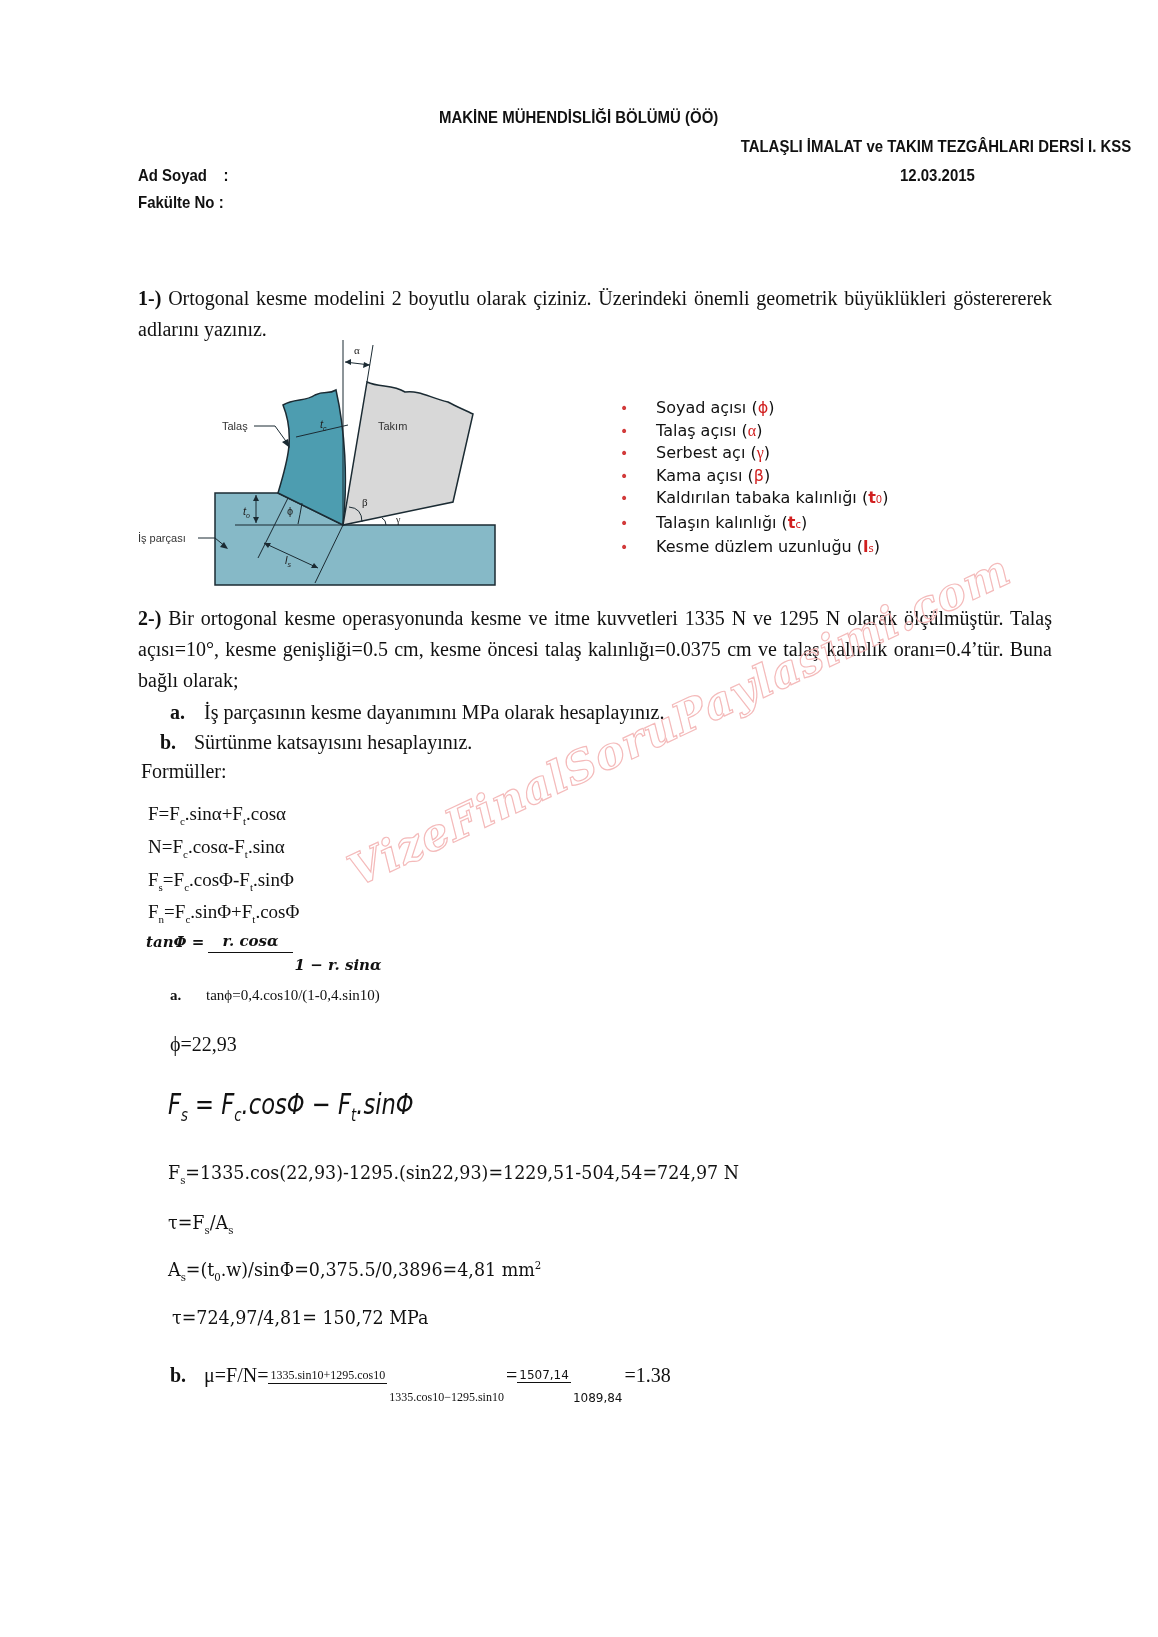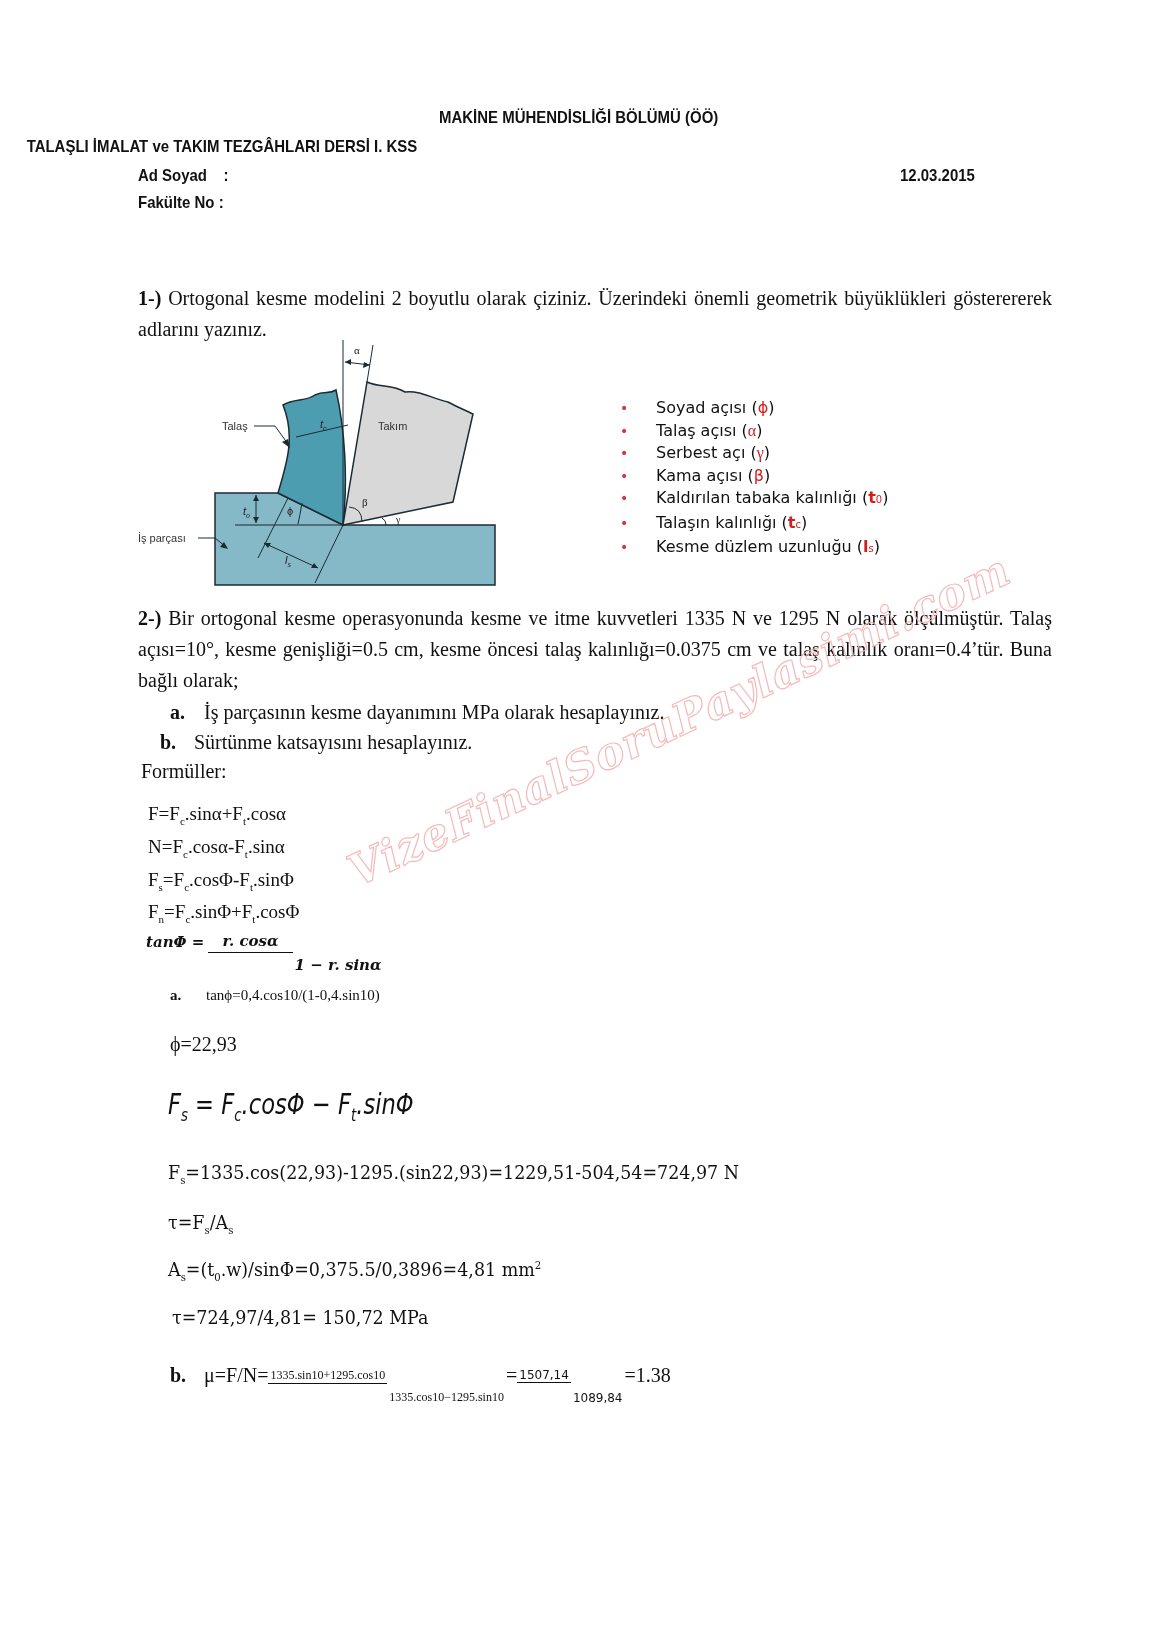--- a/index.html
+++ b/index.html
@@ -24,21 +24,21 @@
   .frac .num { border-bottom:1.5px solid #111; padding:0 2px; }
   .frac .den { padding:0 2px;margin-top:44px; }
   .wm { font-family:"DejaVu Serif", serif; font-weight:bold; font-style:italic; font-size:44px; color:transparent; -webkit-text-stroke:1.2px #f3b3b3; transform:rotate(-25deg); transform-origin:left top; white-space:nowrap; letter-spacing:1px; opacity:0.9; }
 </style>
 </head>
 <body>
 
 <div class="abs hdr hdr-c" style="left:0; width:1158px; top:108px; text-align:center; transform:none;">
   <span style="display:inline-block; transform:scaleX(0.88);">MAKİNE MÜHENDİSLİĞİ BÖLÜMÜ (ÖÖ)</span>
 </div>
-<div class="abs hdr" style="left:0; width:1158px; top:137px; text-align:left; transform:none;">
+<div class="abs hdr" style="left:0; width:1158px; top:137px; text-align:right; transform:none;">
   <span style="display:inline-block; transform:scaleX(0.88);">TALAŞLI İMALAT ve TAKIM TEZGÂHLARI DERSİ I. KSS</span>
 </div>
 <div class="abs hdr" style="left:138px; top:166px;">
   <span>Ad Soyad</span>
   <span style="margin-left:14px;">:</span>
 </div>
 <div class="abs hdr" style="left:900px; top:166px;">
   <span>12.03.2015</span>
 </div>
 <div class="abs hdr" style="left:138px; top:193px;">

